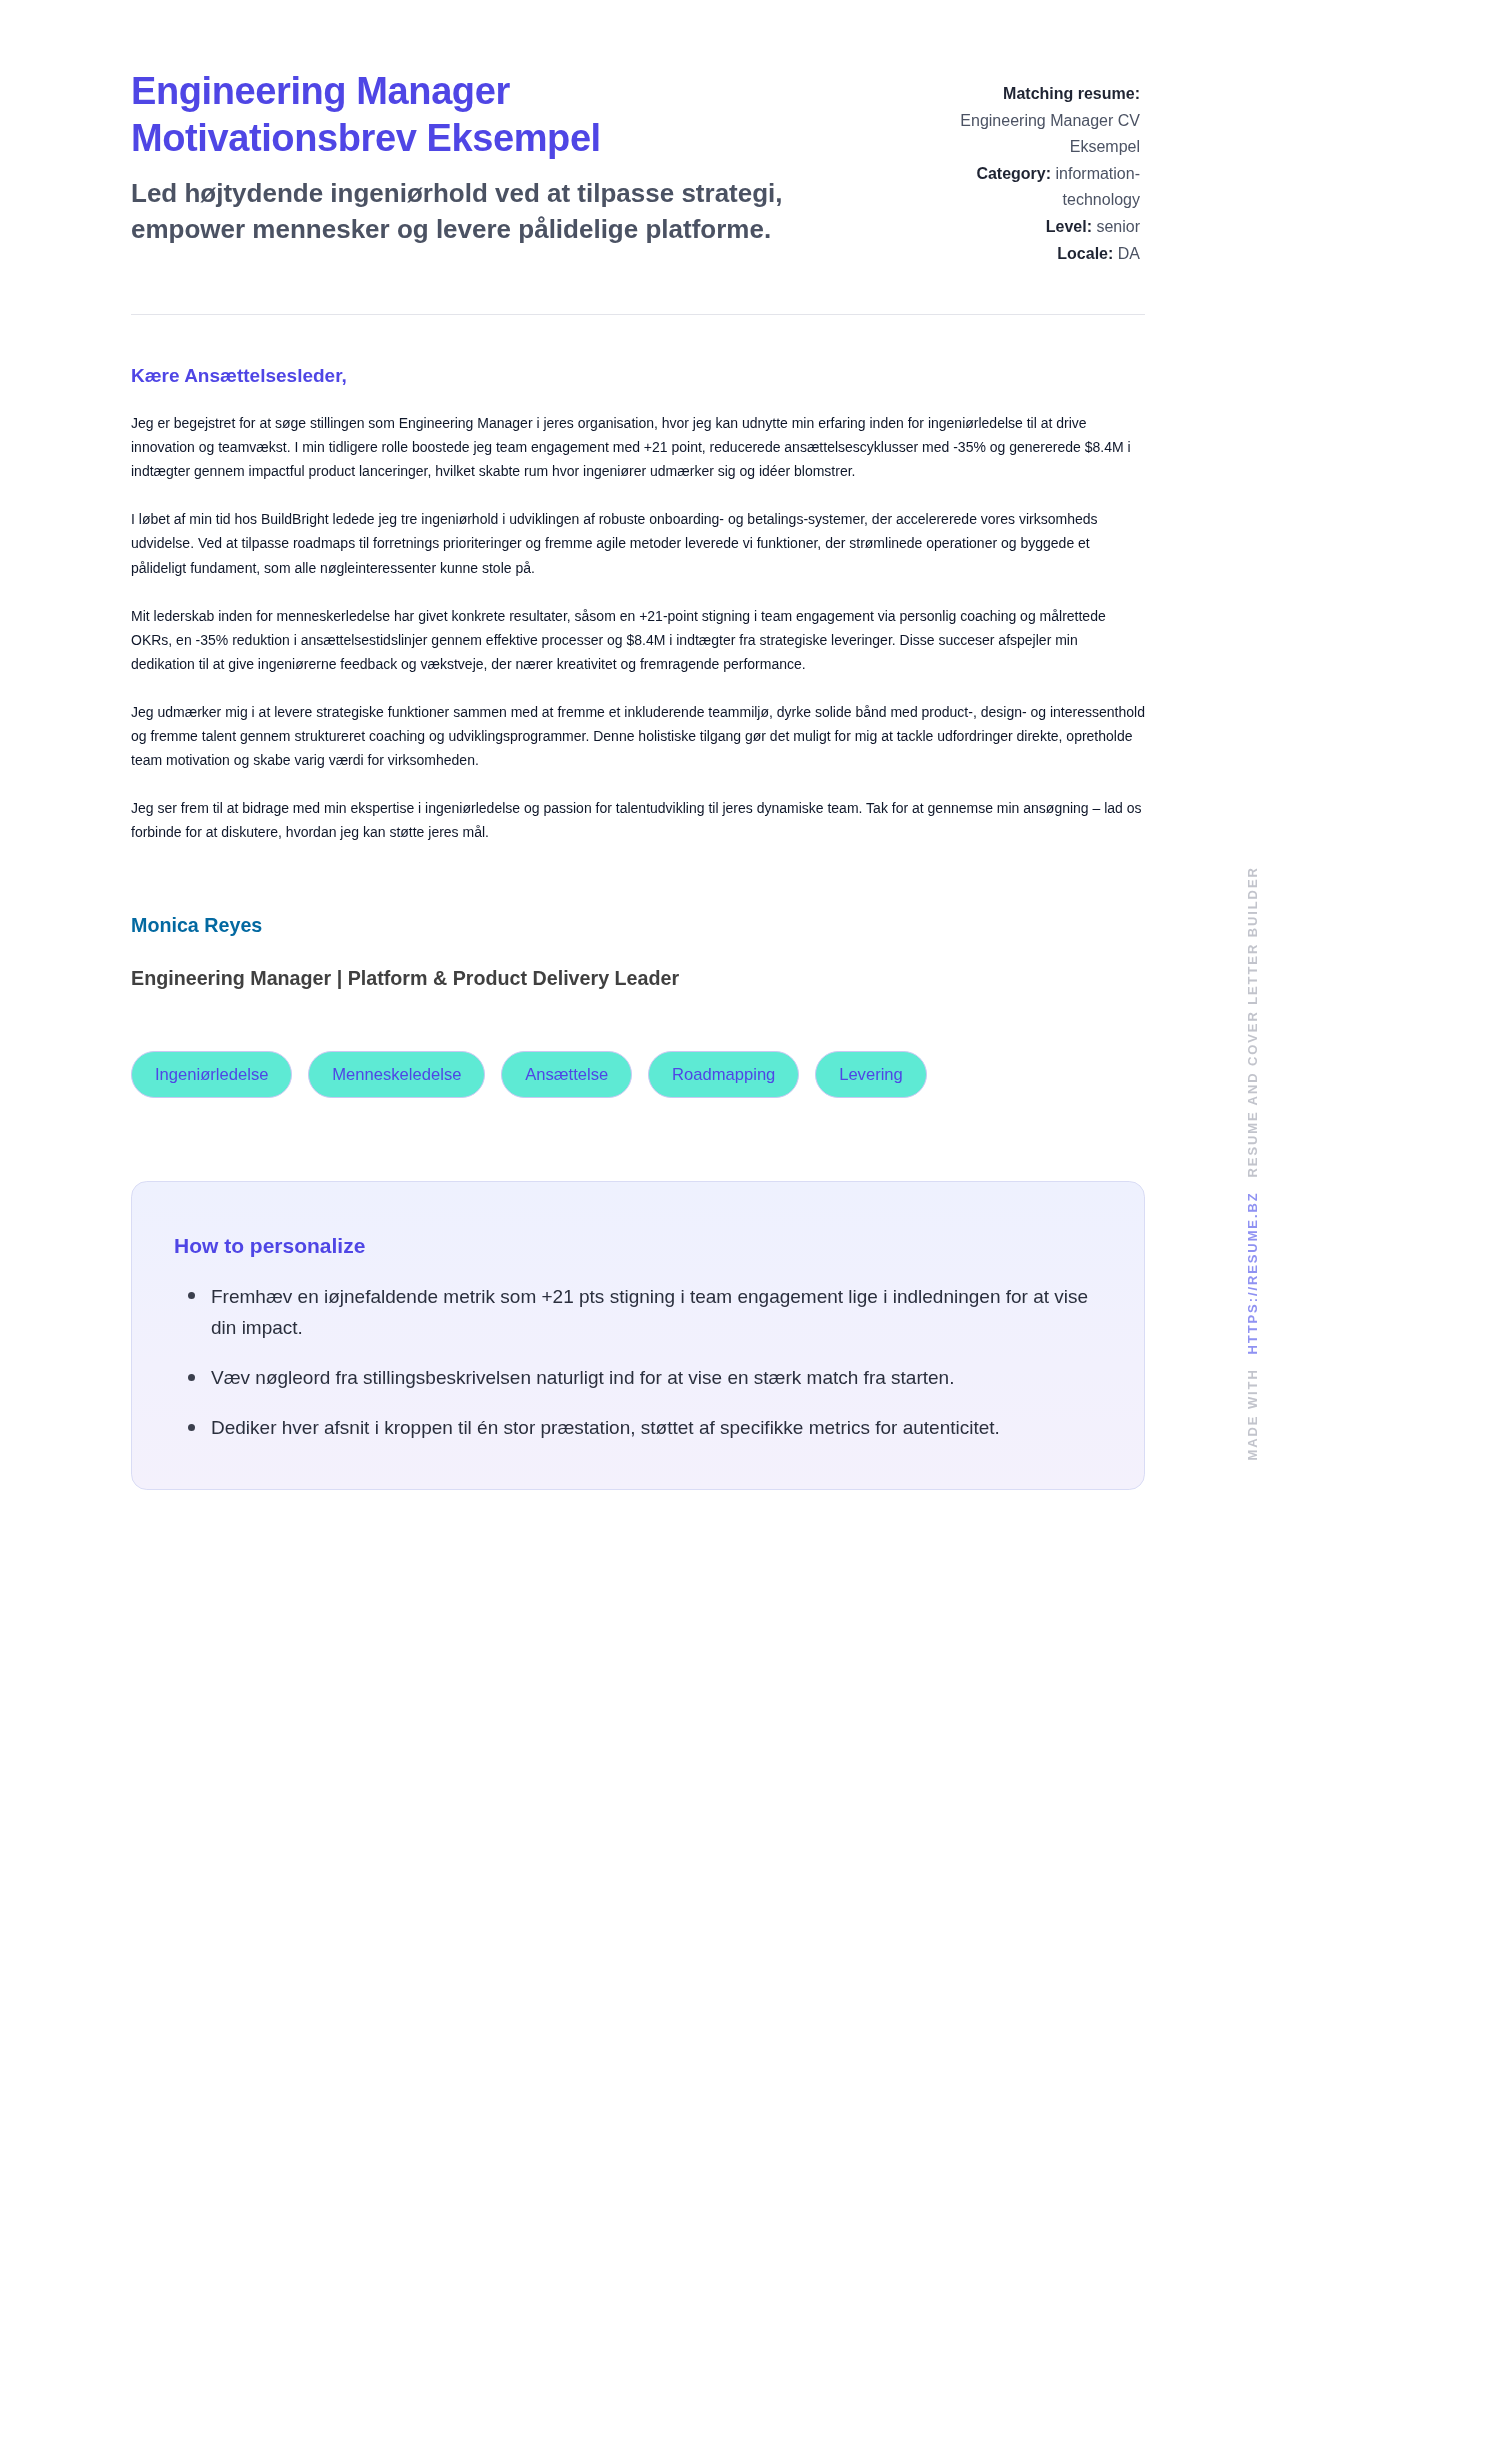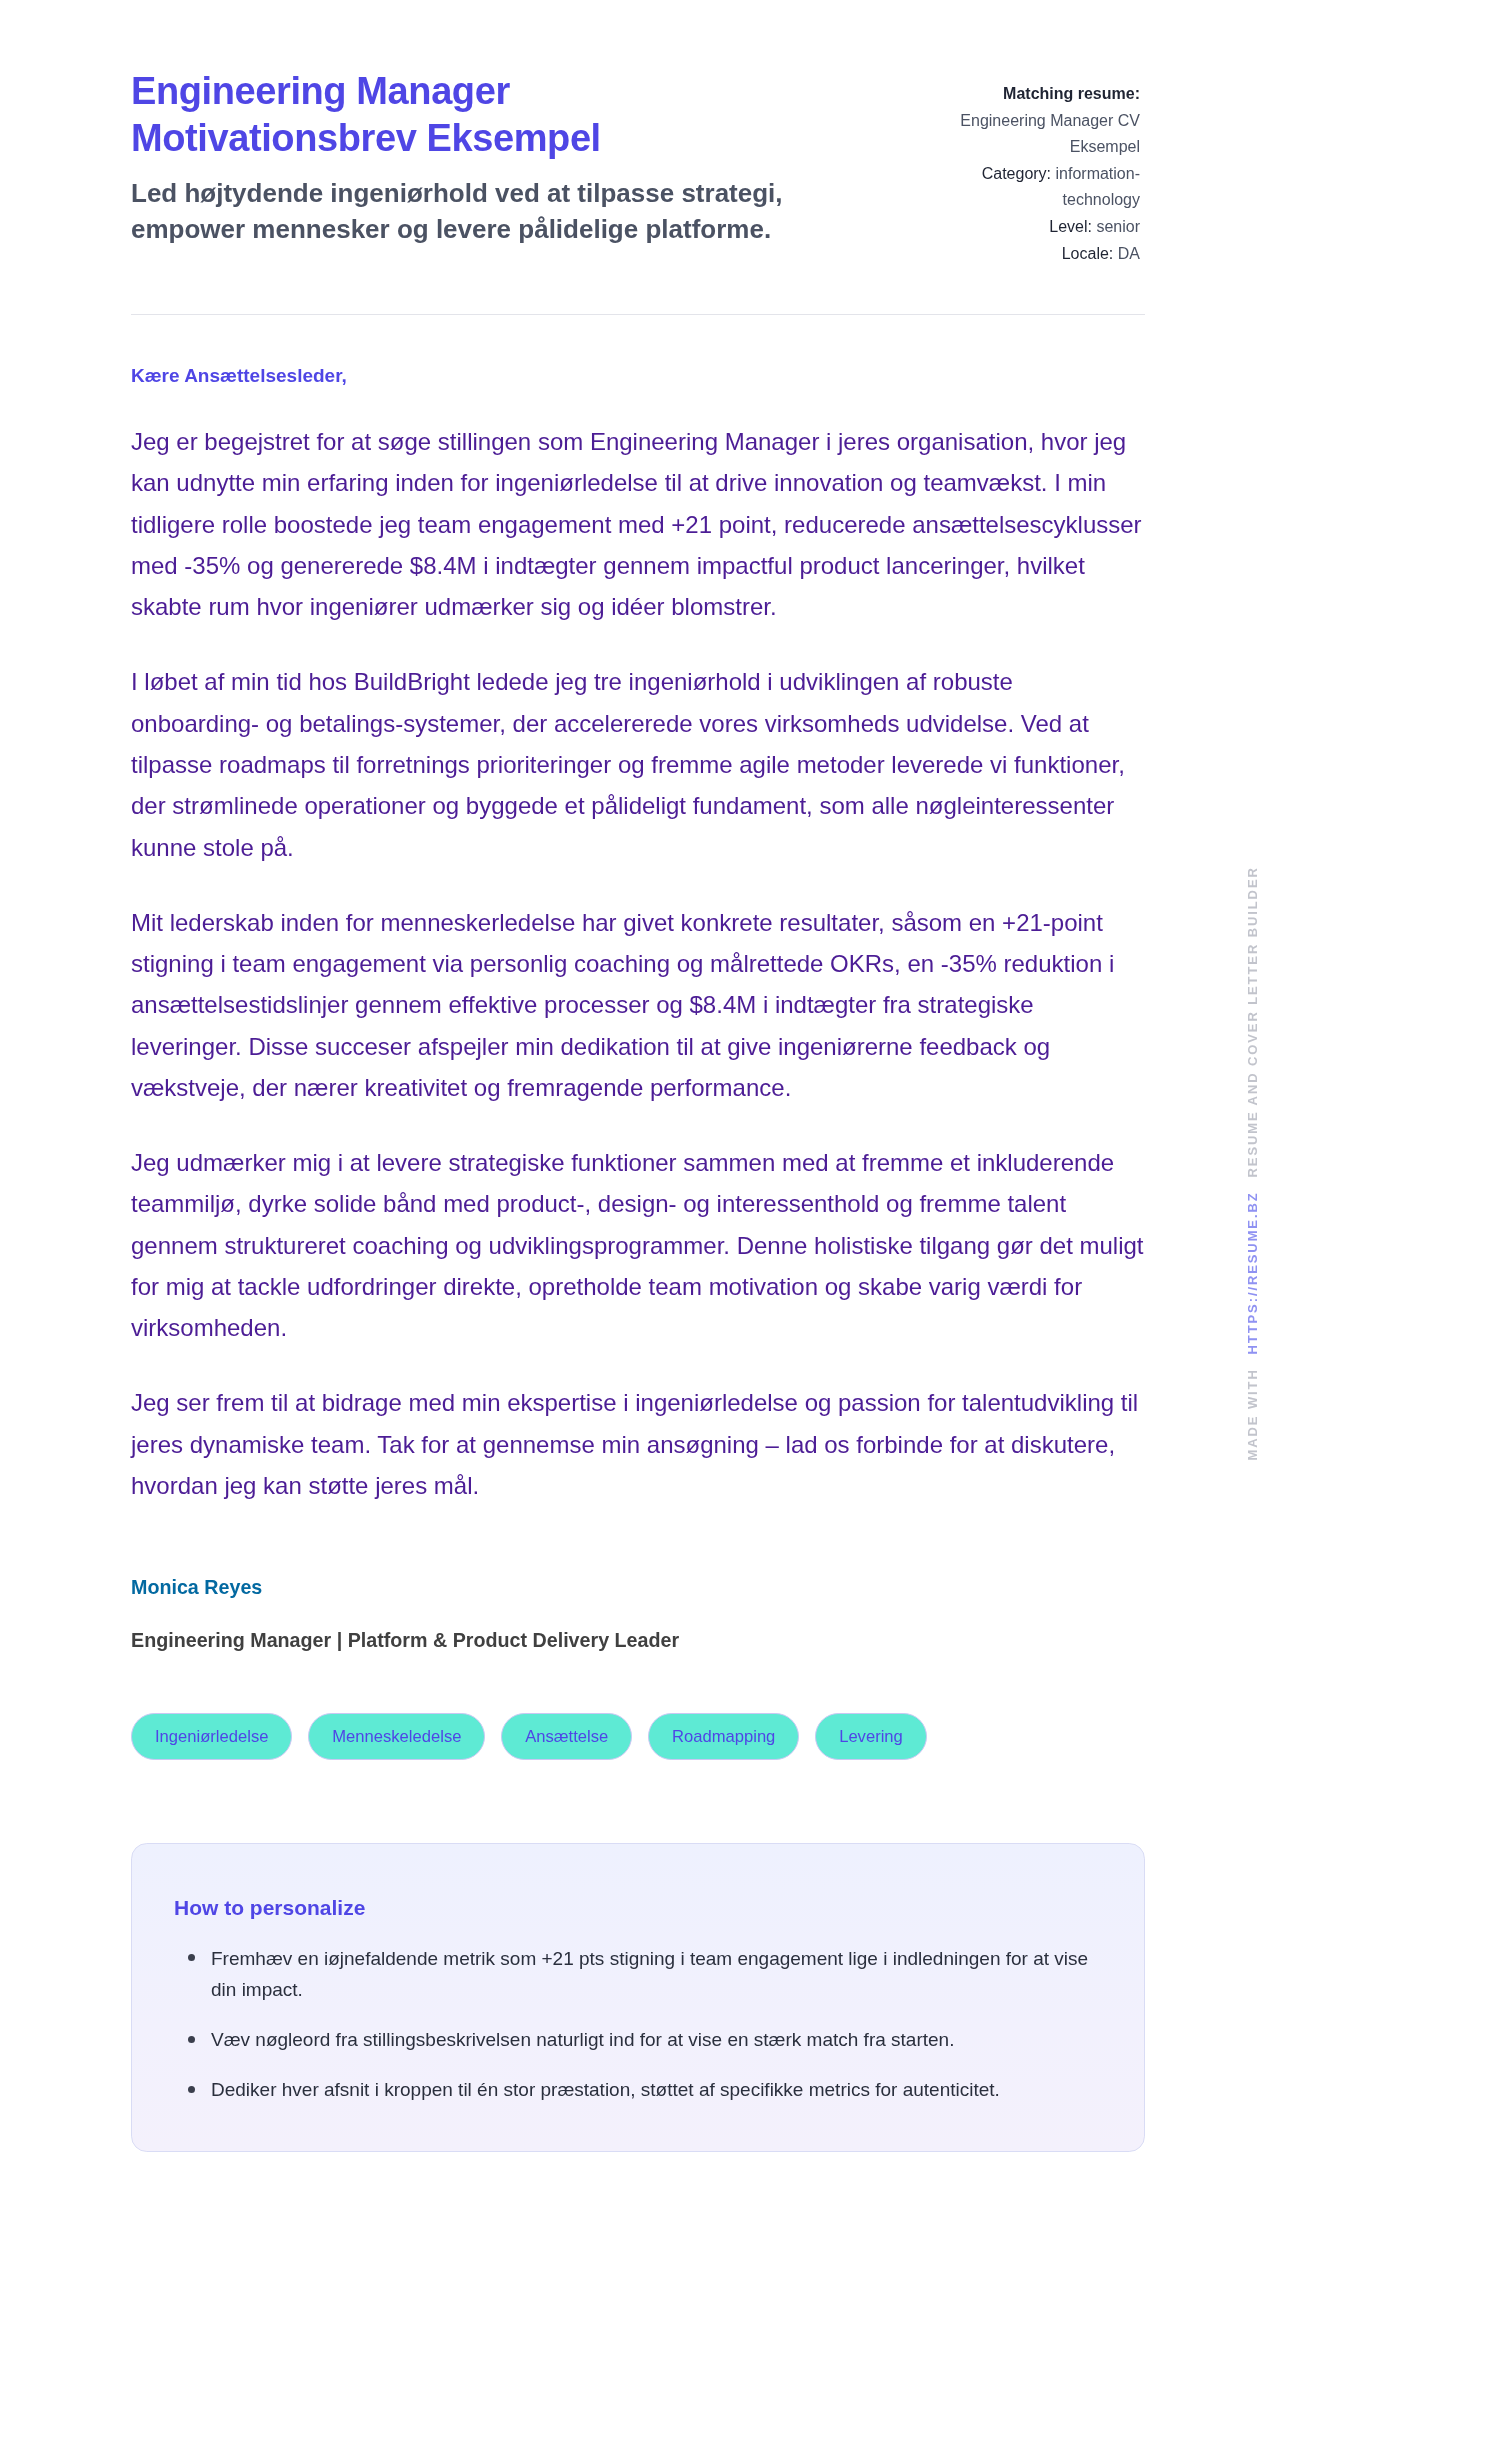--- a/index.html
+++ b/index.html
@@ -51,44 +51,44 @@
     text-align: right;
     font-size: 16px;
     line-height: 1.55;
     color: #3f4657;
     padding-top: 14px;
     min-width: 289px;
   }
   .header-right .meta-row { margin-bottom: 1.8px; }
   .header-right .meta-label { font-weight: 700; color: #1f2433; margin-top: 36px; }
   .header-right .meta-value { color: #4b5263; }
-  .header-right .meta-strong { font-weight: 400; color: #1f2433; }
+  .header-right .meta-strong { font-weight: 700; color: #1f2433; }
 
   .divider {
     margin: 46px 131px 0 131px;
     border-bottom: 0.9px solid #e3e4ea;
   }
 
   
   .body-wrap {
     padding: 0 131px;
   }
 
   .salutation {
     margin-top: 50px;
     font-size: 19px;
     font-weight: 700;
     color: #4f46e5;
   }
 
   .para {
-    margin-top: 34px;
-    font-size: 24px;
+    margin-top: 24px;
+    font-size: 14px;
     line-height: 1.72;
-    color: #4c1d95;
+    color: #0f172a;
     max-width: 1225px;
   }
   .para:first-of-type { margin-top: 31.5px; }
 
   .sign-name {
     margin-top: 70px;
     font-size: 19.7px;
     font-weight: 700;
     color: #0369a1;
   }

